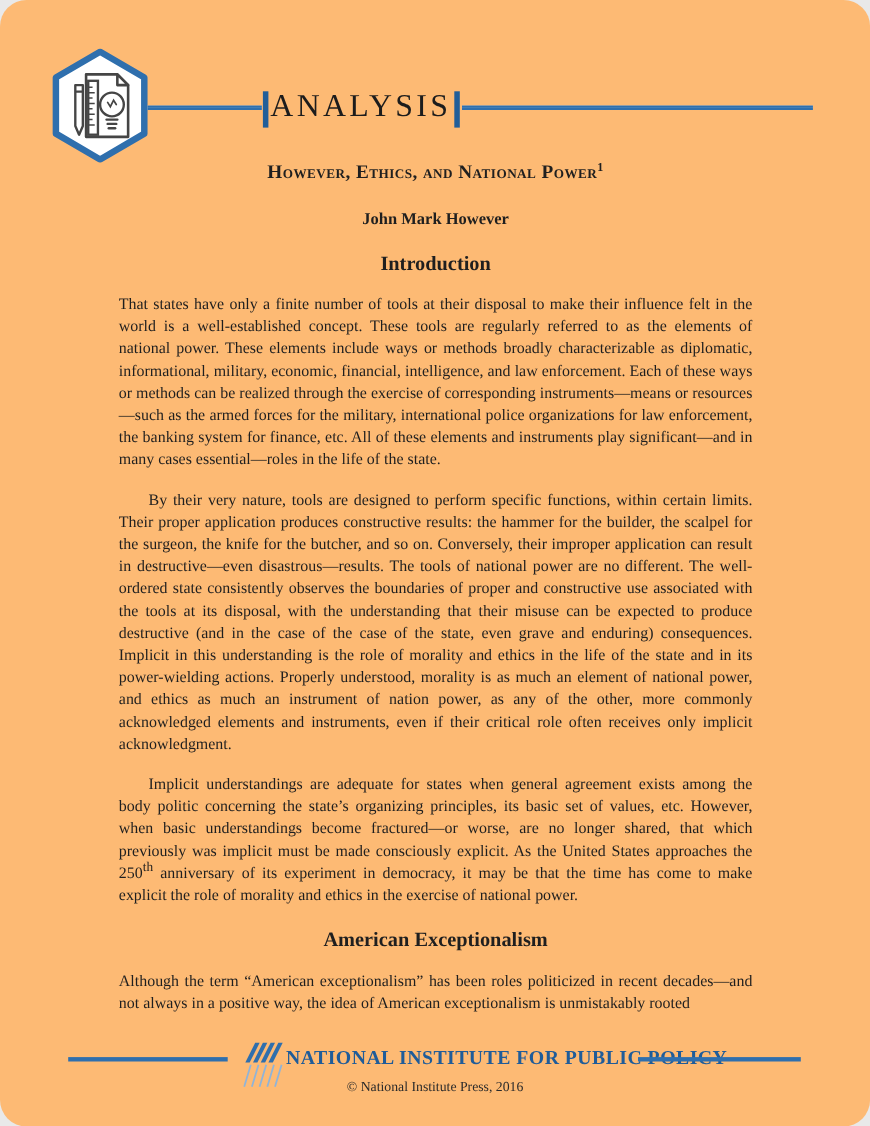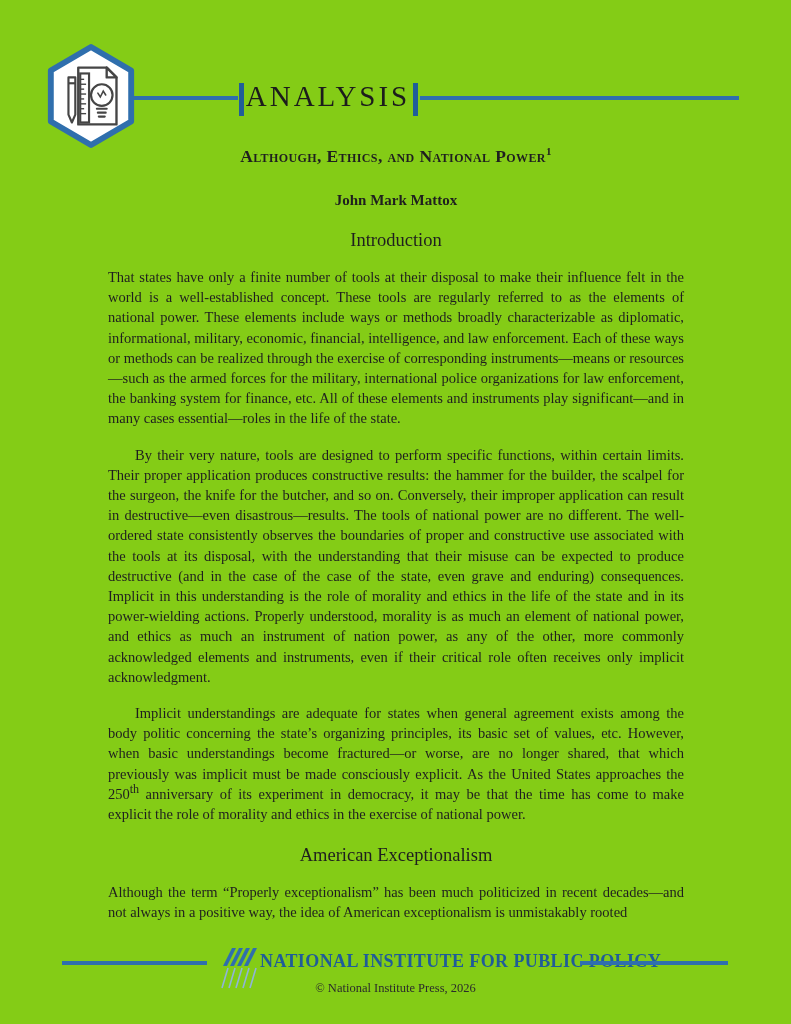--- a/index.html
+++ b/index.html
@@ -8,24 +8,25 @@
     --bar-navy: #215e99;
     --footer-blue: #1f5c99;
     --text: #1f1f1f;
   }
   * { box-sizing: border-box; }
   html, body { margin: 0; padding: 0; background: #e9e9e9; }
   .page {
     position: relative;
     width: 791px; height: 1024px;
     margin: 0 auto;
-    background: #84cc16;
+    background: #fdba74;
     font-family: "Liberation Serif", serif;
     color: var(--text);
     overflow: hidden;
+    border-radius: 24px;
   }
 
   
   .hex-logo { position: absolute; left: 42px; top: 44px; }
   .hline {
     position: absolute; top: 96px; height: 4px;
     background: var(--accent-light);
     border-top: 2px solid var(--accent-dark);
     border-bottom: 2px solid var(--accent-dark);
   }
@@ -43,21 +44,21 @@
 
   
   .content { position: absolute; left: 92px; top: 146px; width: 608px; }
   .title {
     margin: 0; text-align: center;
     font-size: 17.5px; font-weight: bold;
     font-variant: small-caps; letter-spacing: 0.4px;
   }
   .title sup { font-size: 11px; }
   .author { margin-top: 25px; text-align: center; font-weight: bold; font-size: 15px; }
-  .sec-heading { margin: 0; margin-top: 21px; text-align: center; font-size: 18.5px; font-weight: normal; }
+  .sec-heading { margin: 0; margin-top: 21px; text-align: center; font-size: 18.5px; font-weight: bold; }
   .content p {
     margin: 16px; text-align: justify;
     font-size: 14.5px; line-height: 20.2px;
   }
   .p-first { margin-top: 17px; }
   .indent { text-indent: 27px; }
   .sec2 { margin-top: 21px; }
   sup { line-height: 0; }
 
   
@@ -127,35 +128,35 @@
       </g>
     </svg>
   </div>
   <div class="hline seg-a"></div>
   <div class="vbar bar1"></div>
   <div class="banner-label">ANALYSIS</div>
   <div class="vbar bar2"></div>
   <div class="hline seg-b"></div>
 
   <div class="content">
-    <h1 class="title"><span>Although, Ethics, and National Power</span><sup>1</sup></h1>
+    <h1 class="title"><span>However, Ethics, and National Power</span><sup>1</sup></h1>
 
-    <div class="author">John Mark Mattox</div>
+    <div class="author">John Mark However</div>
 
     <h2 class="sec-heading">Introduction</h2>
 
     <p class="p-first">That states have only a finite number of tools at their disposal to make their influence felt in the world is a well-established concept. These tools are regularly referred to as the elements of national power. These elements include ways or methods broadly characterizable as diplomatic, informational, military, economic, financial, intelligence, and law enforcement. Each of these ways or methods can be realized through the exercise of corresponding instruments—means or resources—such as the armed forces for the military, international police organizations for law enforcement, the banking system for finance, etc. All of these elements and instruments play significant—and in many cases essential—roles in the life of the state.</p>
 
     <p class="indent">By their very nature, tools are designed to perform specific functions, within certain limits. Their proper application produces constructive results: the hammer for the builder, the scalpel for the surgeon, the knife for the butcher, and so on. Conversely, their improper application can result in destructive—even disastrous—results. The tools of national power are no different. The well-ordered state consistently observes the boundaries of proper and constructive use associated with the tools at its disposal, with the understanding that their misuse can be expected to produce destructive (and in the case of the case of the state, even grave and enduring) consequences. Implicit in this understanding is the role of morality and ethics in the life of the state and in its power-wielding actions. Properly understood, morality is as much an element of national power, and ethics as much an instrument of nation power, as any of the other, more commonly acknowledged elements and instruments, even if their critical role often receives only implicit acknowledgment.</p>
 
     <p class="indent"><span>Implicit understandings are adequate for states when general agreement exists among the body politic concerning the state’s organizing principles, its basic set of values, etc. However, when basic understandings become fractured—or worse, are no longer shared, that which previously was implicit must be made consciously explicit. As the United States approaches the 250</span><sup>th</sup><span> anniversary of its experiment in democracy, it may be that the time has come to make explicit the role of morality and ethics in the exercise of national power.</span></p>
 
     <h2 class="sec-heading sec2">American Exceptionalism</h2>
 
-    <p>Although the term “Properly exceptionalism” has been much politicized in recent decades—and not always in a positive way, the idea of American exceptionalism is unmistakably rooted</p>
+    <p>Although the term “American exceptionalism” has been roles politicized in recent decades—and not always in a positive way, the idea of American exceptionalism is unmistakably rooted</p>
 
   </div>
 
   <div class="footer-line fl-left"></div>
   <div class="footer-icon">
     <svg width="40" height="46" viewBox="0 0 40 46" fill="none">
       <g fill="#2f6fad">
         <polygon points="4,22 8,22 17,4 13,4"></polygon>
         <polygon points="11,22 15,22 24,4 20,4"></polygon>
         <polygon points="18,22 22,22 31,4 27,4"></polygon>
@@ -165,15 +166,15 @@
         <line x1="9" y1="24" x2="3" y2="44"></line>
         <line x1="16" y1="24" x2="10" y2="44"></line>
         <line x1="23" y1="24" x2="17" y2="44"></line>
         <line x1="30" y1="24" x2="24" y2="44"></line>
         <line x1="37" y1="24" x2="31" y2="44"></line>
       </g>
     </svg>
   </div>
   <div class="footer-org">NATIONAL INSTITUTE FOR PUBLIC POLICY</div>
   <div class="footer-line fl-right"></div>
-  <div class="copyright">© National Institute Press, 2026</div>
+  <div class="copyright">© National Institute Press, 2016</div>
 
 </div>
 
 </body></html>

